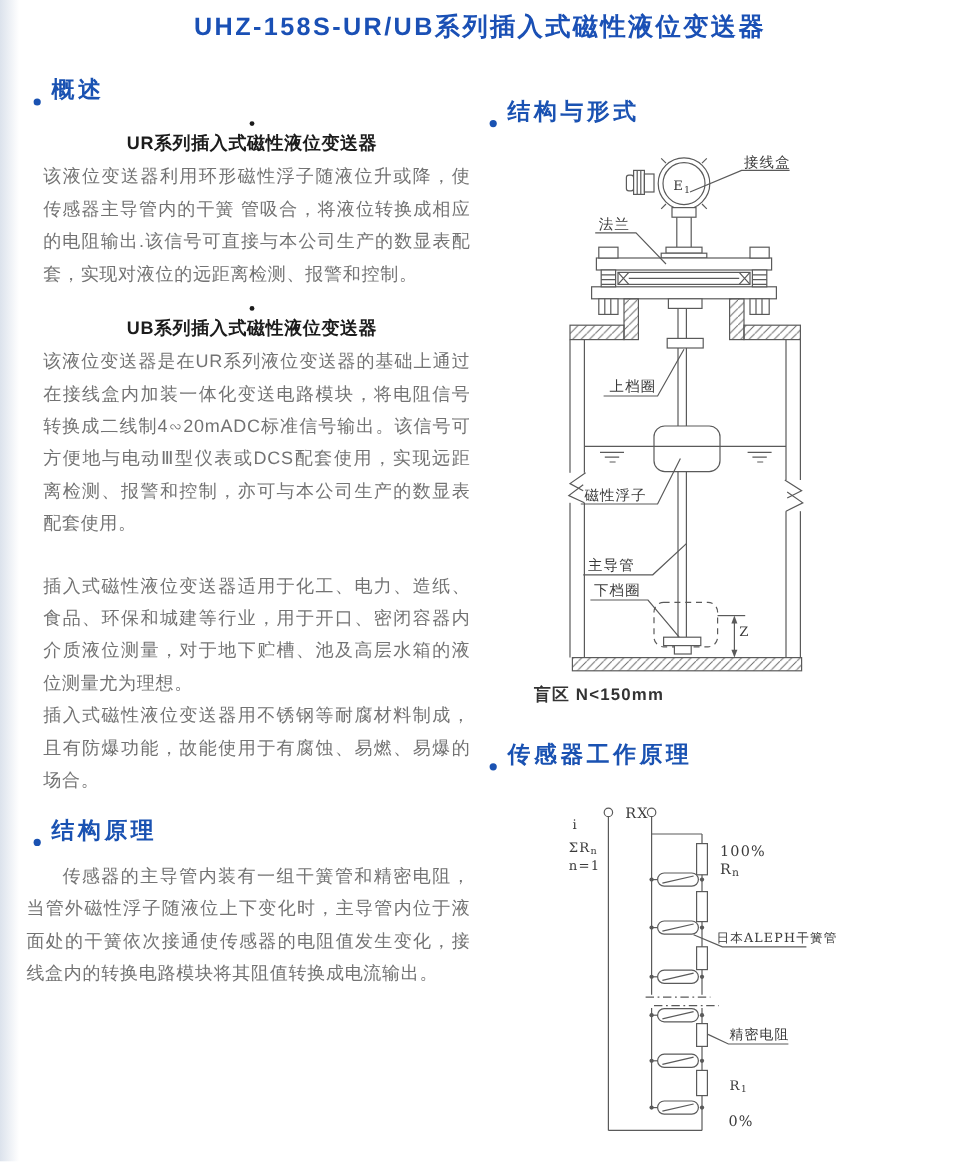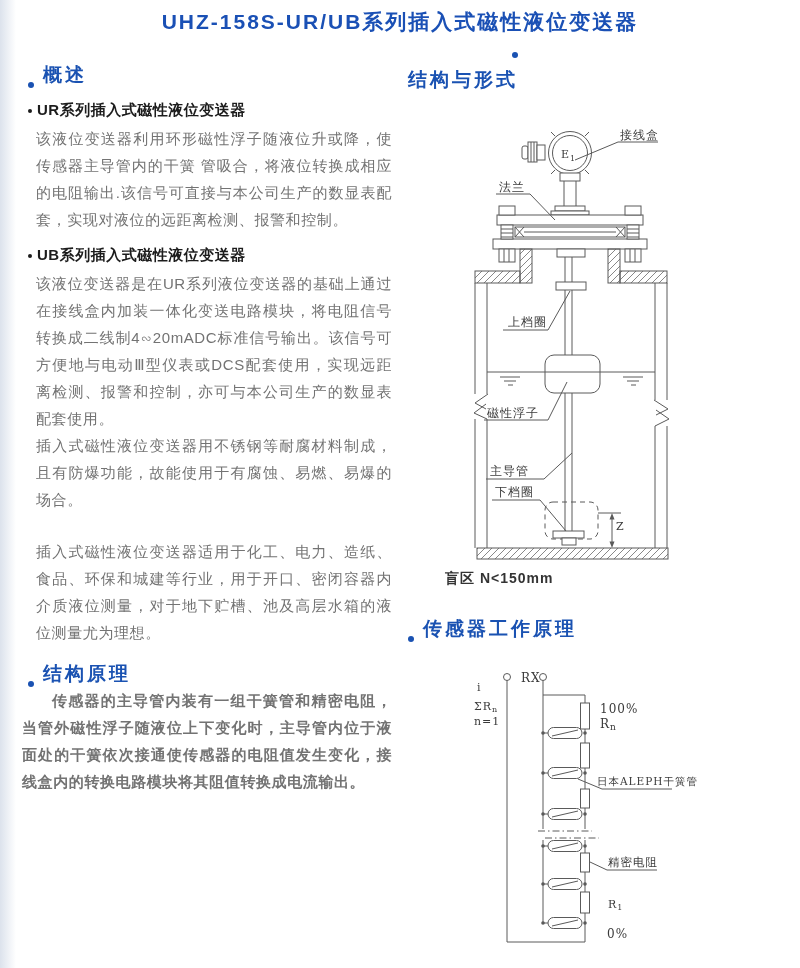--- a/index.html
+++ b/index.html
@@ -17,32 +17,32 @@
   }
   .sec-h{
     display:flex;align-items:flex-end;gap:9px;
     color:#1a52b2;font-size:19px;font-weight:bold;letter-spacing:3px;white-space:nowrap;
   }
   .sec-h .dot{width:6px;height:6px;border-radius:50%;background:#1a52b2;flex:0 0 auto;}
   .abs{position:absolute;}
   .col-left{position:absolute;left:28px;top:62px;width:364px;}
   .sub-h{
     display:flex;align-items:center;gap:5px;margin-top:13px;
-    font-size:15px;font-weight:bold;color:#1c1c1c;letter-spacing:.5px;white-space:nowrap;
+    font-size:15px;font-weight:bold;color:#1c1c1c;letter-spacing:.5px;white-space:nowrap;flex-direction:column;
   }
   .sub-h .dot2{width:4px;height:4px;border-radius:50%;background:#1c1c1c;flex:0 0 auto;}
   p.body{
     margin:5px 0 0 8px;font-size:15px;line-height:27px;letter-spacing:.6px;
     text-align:justify;color:#737373;
   }
   #p-app{margin-top:25px;}
   #p-mat{margin-top:0;}
   #h-principle{margin-top:15px;}
-  #p-principle{margin-left:-6px;width:370px;text-indent:2em;margin-top:0;font-weight:bold;}
-  #h-form{left:408px;top:52px;flex-direction:column;}
+  #p-principle{margin-left:-6px;width:370px;text-indent:2em;margin-top:12px;}
+  #h-form{left:408px;top:80px;}
   #h-sensor{left:408px;top:616px;}
   #svg-structure{left:440px;top:110px;}
   #svg-circuit{left:460px;top:655px;}
   #caption-blind{
     left:445px;top:570px;font-size:14px;color:#333;letter-spacing:1px;
     font-family:"Liberation Sans",sans-serif;
     font-weight:bold;
   }
   svg .ln{stroke:#5a5a5a;stroke-width:1;fill:none;}
   svg .wf{stroke:#5a5a5a;stroke-width:1;fill:#ffffff;}
@@ -68,22 +68,22 @@
     <span>UR系列插入式磁性液位变送器</span>
   </div>
   <p class="body" id="p-ur">该液位变送器利用环形磁性浮子随液位升或降，使传感器主导管内的干簧 管吸合，将液位转换成相应的电阻输出.该信号可直接与本公司生产的数显表配套，实现对液位的远距离检测、报警和控制。</p>
 
   <div class="sub-h">
     <span class="dot2"></span>
     <span>UB系列插入式磁性液位变送器</span>
   </div>
   <p class="body" id="p-ub">该液位变送器是在UR系列液位变送器的基础上通过在接线盒内加装一体化变送电路模块，将电阻信号转换成二线制4∽20mADC标准信号输出。该信号可方便地与电动Ⅲ型仪表或DCS配套使用，实现远距离检测、报警和控制，亦可与本公司生产的数显表配套使用。</p>
 
+  <p class="body" id="p-app">插入式磁性液位变送器适用于化工、电力、造纸、食品、环保和城建等行业，用于开口、密闭容器内介质液位测量，对于地下贮槽、池及高层水箱的液位测量尤为理想。</p>
   <p class="body" id="p-mat">插入式磁性液位变送器用不锈钢等耐腐材料制成，且有防爆功能，故能使用于有腐蚀、易燃、易爆的场合。</p>
-  <p class="body" id="p-app">插入式磁性液位变送器适用于化工、电力、造纸、食品、环保和城建等行业，用于开口、密闭容器内介质液位测量，对于地下贮槽、池及高层水箱的液位测量尤为理想。</p>
 
   <div class="sec-h" id="h-principle">
     <span class="dot"></span>
     <span>结构原理</span>
   </div>
   <p class="body" id="p-principle">传感器的主导管内装有一组干簧管和精密电阻，当管外磁性浮子随液位上下变化时，主导管内位于液面处的干簧依次接通使传感器的电阻值发生变化，接线盒内的转换电路模块将其阻值转换成电流输出。</p>
 </div>
 
 <div class="sec-h abs" id="h-form">
   <span class="dot"></span>

